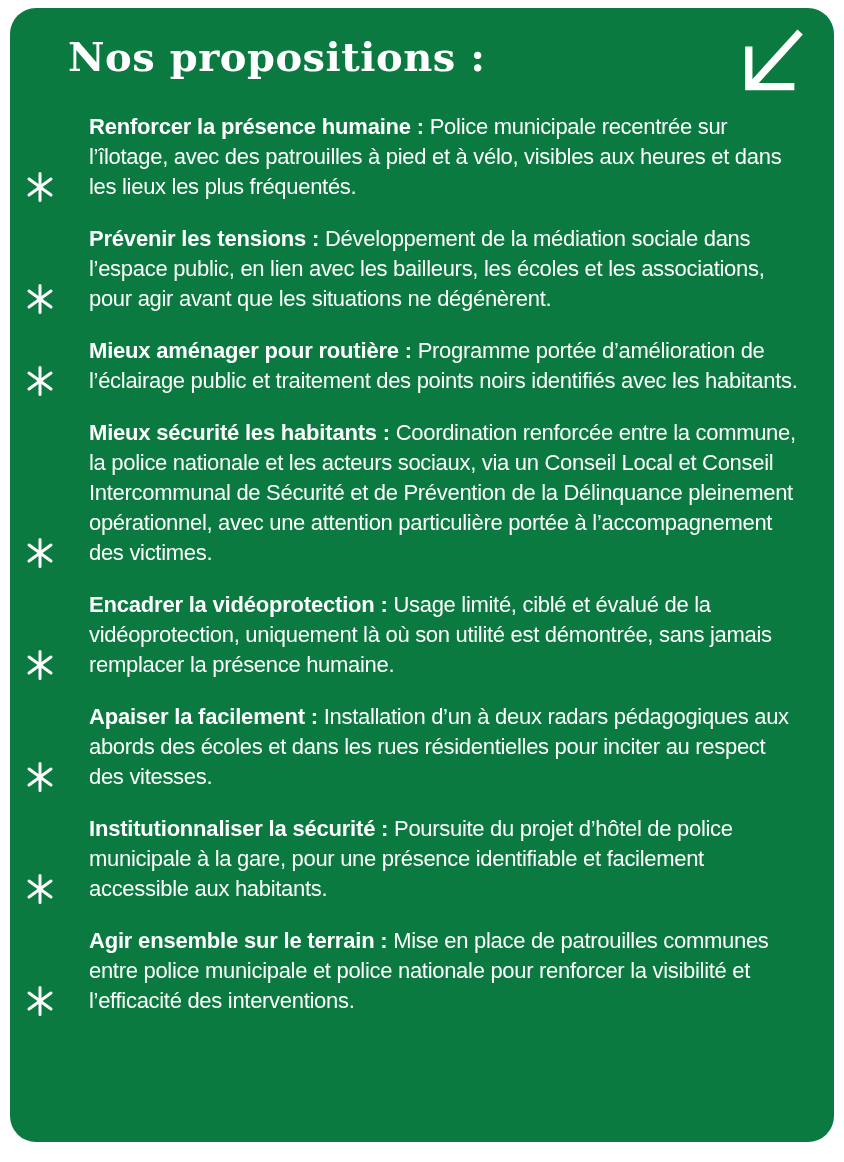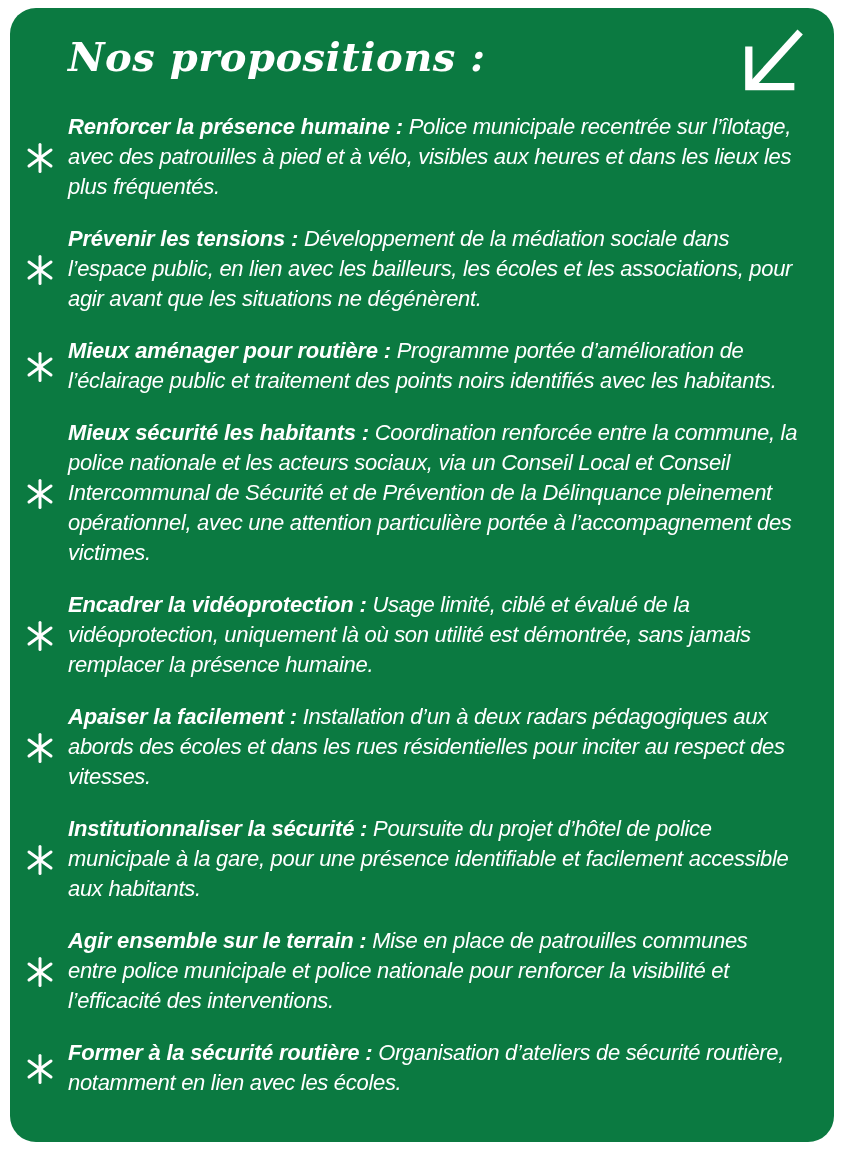--- a/index.html
+++ b/index.html
@@ -8,21 +8,20 @@
     background: #ffffff;
     width: 844px;
     height: 1162px;
     overflow: hidden;
   }
   .page {
     position: relative;
     width: 844px;
     height: 1162px;
     font-family: "Liberation Sans", sans-serif;
-    font-style: italic;
   }
   .card {
     position: absolute;
     left: 10px;
     top: 8px;
     width: 824px;
     height: 1134px;
     background: #0B7A41;
     border-radius: 26px;
     box-sizing: border-box;
@@ -51,22 +50,23 @@
     display: block;
   }
   .arrow svg { display: block; width: 100%; height: 100%; }
   .list {
     list-style: none;
     margin: 0;
     padding: 0;
   }
   .item {
     display: flex;
-    align-items: center;
+    align-items: flex-end;
     margin: 12px 0 22px 0;
+    gap: 21px;
   }
   .item:last-child { margin-bottom: 0; }
   .bullet {
     flex: 0 0 28px;
     width: 28px;
     height: 30px;
     margin: 1px 14px 0 0;
     display: block;
   }
   .bullet svg { display: block; width: 28px; height: 30px; }
@@ -179,25 +179,15 @@
     <span class="bullet">
       <svg viewBox="0 0 28 30" fill="none" stroke="#ffffff" stroke-width="3" stroke-linecap="round">
         <line x1="14" y1="1.5" x2="14" y2="28.5"></line>
         <line x1="3" y1="7" x2="25" y2="23"></line>
         <line x1="25" y1="7" x2="3" y2="23"></line>
       </svg>
     </span>
     <p class="item-text"><strong class="item-label">Agir ensemble sur le terrain :</strong> <span>Mise en place de patrouilles communes entre police municipale et police nationale pour renforcer la visibilité et l’efficacité des interventions.</span></p>
   </li>
 
-  <li class="item">
-    <span class="bullet">
-      <svg viewBox="0 0 28 30" fill="none" stroke="#ffffff" stroke-width="3" stroke-linecap="round">
-        <line x1="14" y1="1.5" x2="14" y2="28.5"></line>
-        <line x1="3" y1="7" x2="25" y2="23"></line>
-        <line x1="25" y1="7" x2="3" y2="23"></line>
-      </svg>
-    </span>
-    <p class="item-text"><strong class="item-label">Former à la sécurité routière :</strong> <span>Organisation d’ateliers de sécurité routière, notamment en lien avec les écoles.</span></p>
-  </li>
 </ul>
   </section>
 </div>
 
 </body></html>

